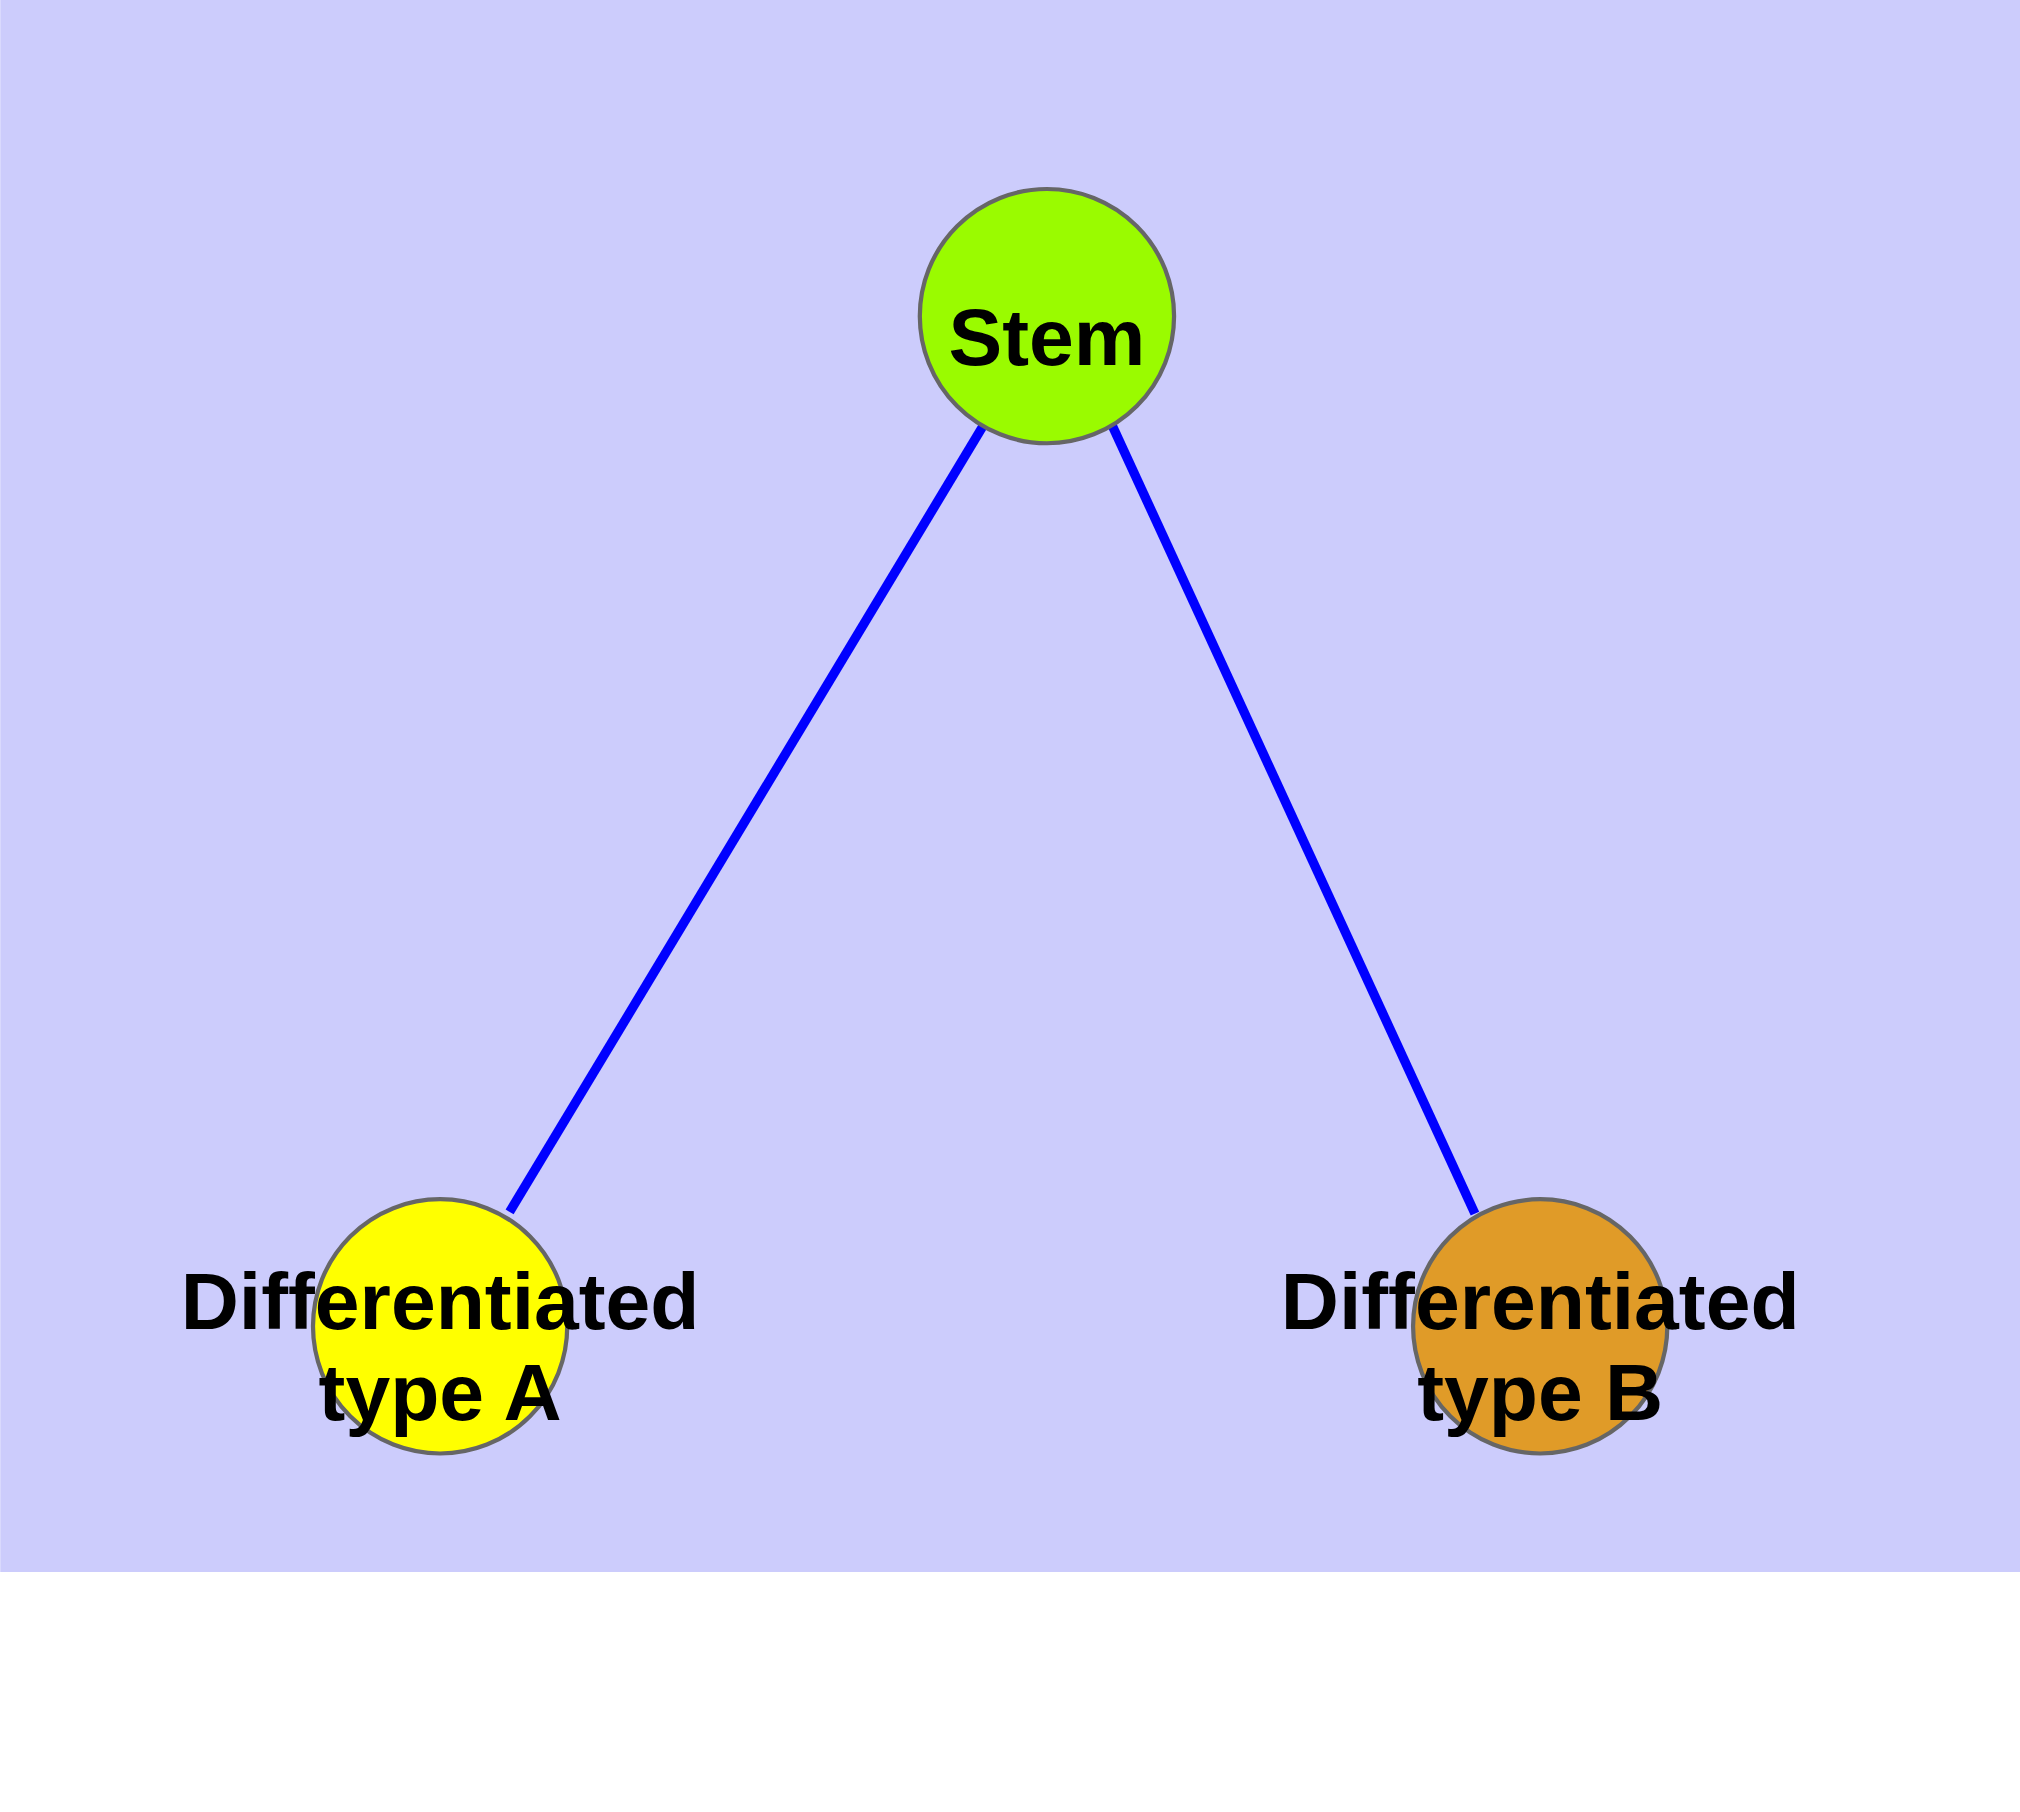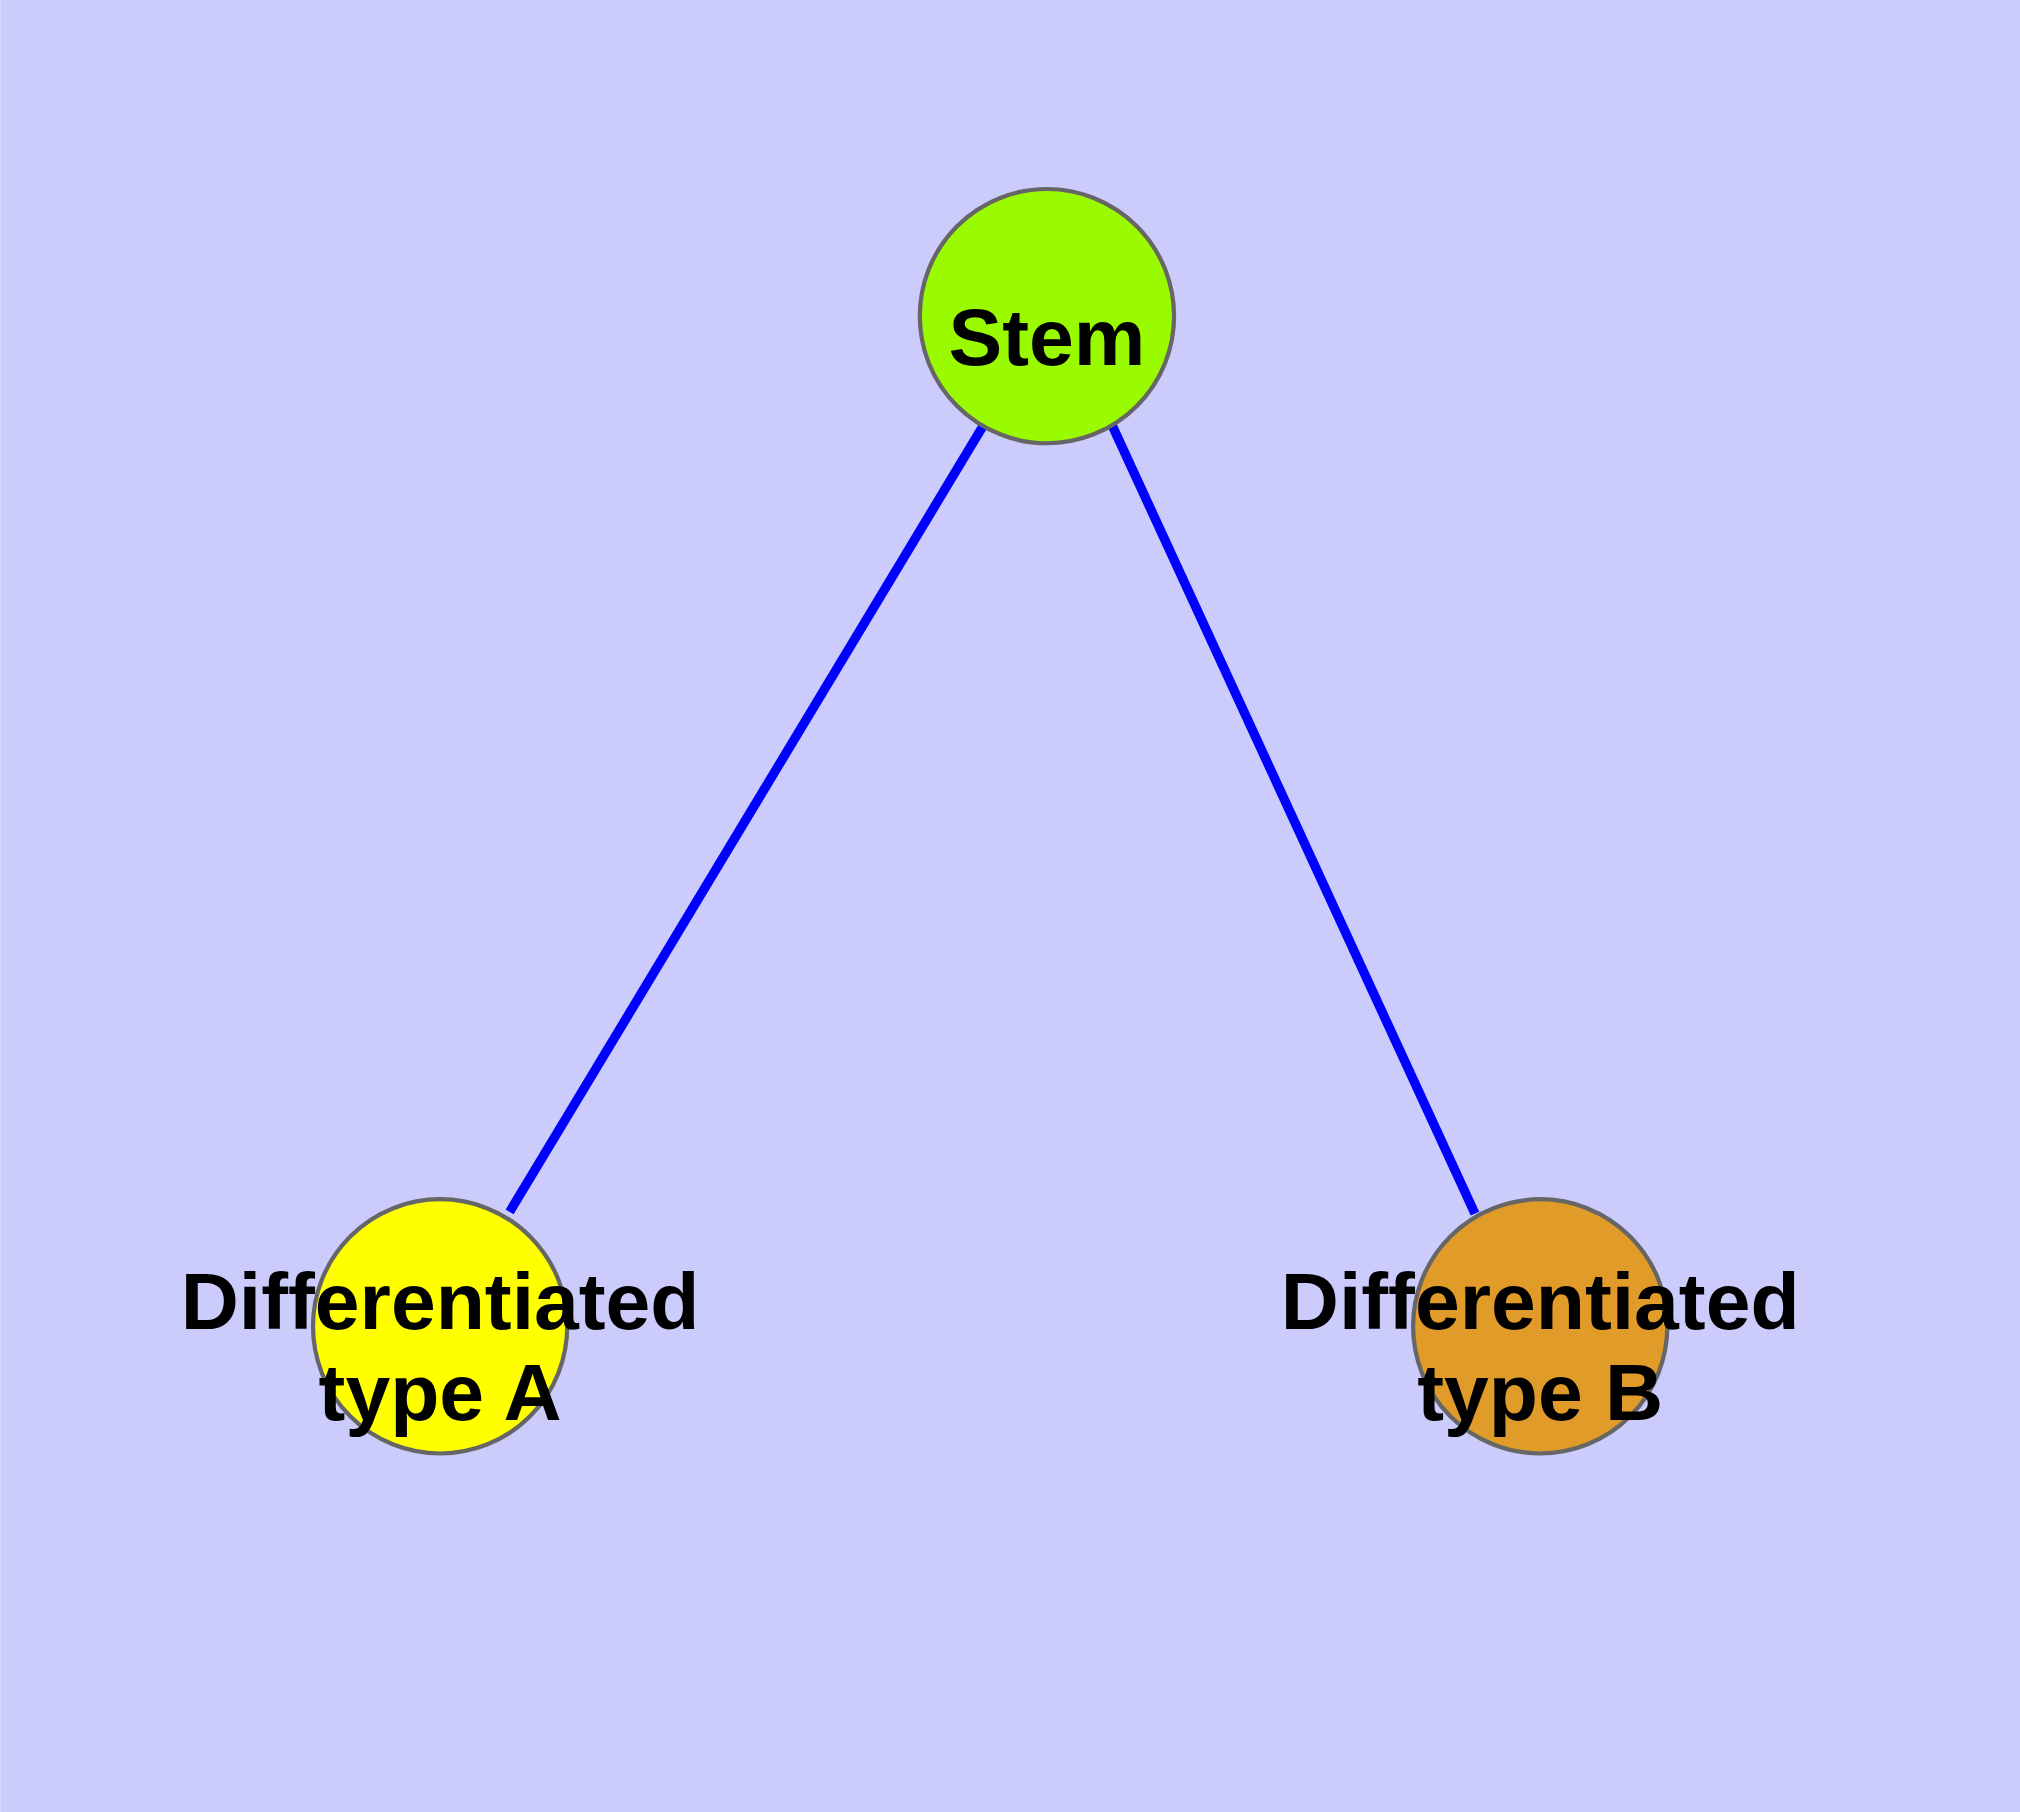--- a/index.html
+++ b/index.html
@@ -45,21 +45,21 @@
   .node-label-line {
     font-family: "Liberation Sans", sans-serif;
     font-weight: bold;
     font-size: 95px;
     fill: #000000;
   }
 </style>
 </head>
 <body>
 
-<div id="canvas" style="width: 2021px; height: 1812px;">
+<div id="canvas" style="width: 2021px; height: 1572px;">
   <svg id="graph-svg" viewBox="0 0 2384 2138" xmlns="http://www.w3.org/2000/svg" style="width: 2021px; height: 1812px;">
 
     <rect id="bg-rect" x="0" y="0" width="2384" height="2138" fill="#CCCCFC"></rect>
 
     <g id="edges-group">
         <line x1="1160" y1="502" x2="601" y2="1430" class="edge-line" stroke="#0000FF" stroke-width="11"></line>
         <line x1="1312" y1="502" x2="1740" y2="1432" class="edge-line" stroke="#0000FF" stroke-width="11"></line>
       </g>
     <g id="nodes-group">
         <circle cx="1235" cy="373" r="150" class="node-circle" fill="#9AFB00" stroke="#666666" stroke-width="5"></circle>

